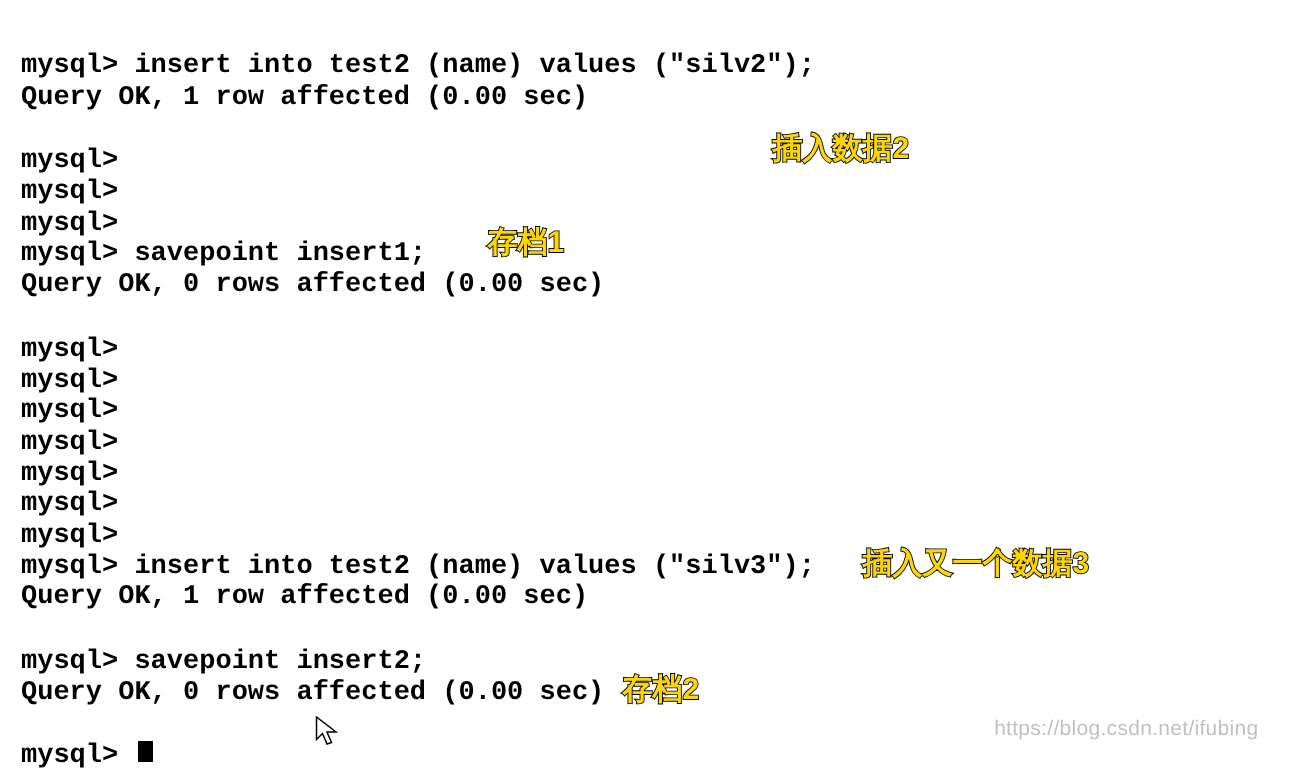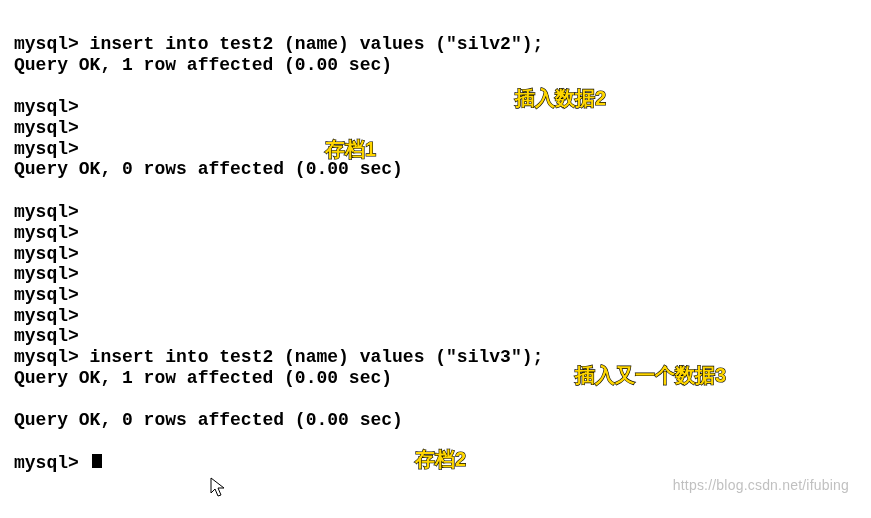--- a/index.html
+++ b/index.html
@@ -25,21 +25,21 @@
       font-family: "SimHei", "Microsoft YaHei", sans-serif;
       font-size: 20px;
       font-weight: bold;
       color: #ffd600;
       -webkit-text-stroke: 1.2px #000;
       text-stroke: 1.2px #000;
       paint-order: stroke fill;
     }
     .watermark {
       position: absolute;
-      right: 22px;
+      right: 32px;
       bottom: 25px;
       font-family: Arial, sans-serif;
       font-size: 14px;
       font-weight: normal;
       color: rgba(140,140,140,0.55);
       letter-spacing: 0.2px;
     }
     .cursor-block {
       display: inline-block;
       width: 10px;
@@ -71,39 +71,41 @@
 </div>
 
 <div class="terminal" style="padding-top:12px;">
   <div class="blank"></div>
   <div class="line">mysql&gt; insert into test2 (name) values ("silv2");</div>
   <div class="line">Query OK, 1 row affected (0.00 sec)</div>
   <div class="blank"></div>
   <div class="line">mysql&gt;</div>
   <div class="line">mysql&gt;</div>
   <div class="line">mysql&gt;</div>
+  <div class="line">mysql&gt; savepoint insert1;</div>
   <div class="line">Query OK, 0 rows affected (0.00 sec)</div>
   <div class="blank"></div>
   <div class="line">mysql&gt;</div>
   <div class="line">mysql&gt;</div>
   <div class="line">mysql&gt;</div>
   <div class="line">mysql&gt;</div>
   <div class="line">mysql&gt;</div>
   <div class="line">mysql&gt;</div>
   <div class="line">mysql&gt;</div>
   <div class="line">mysql&gt; insert into test2 (name) values ("silv3");</div>
   <div class="line">Query OK, 1 row affected (0.00 sec)</div>
   <div class="blank"></div>
+  <div class="line">mysql&gt; savepoint insert2;</div>
   <div class="line">Query OK, 0 rows affected (0.00 sec)</div>
   <div class="blank"></div>
   <div class="line"><span>mysql&gt; </span><span class="cursor-block"></span></div>
 </div>
 
 <div class="annotation" style="left:515px; top:85px;">插入数据2</div>
-<div class="annotation" style="left:325px; top:136px;">存档1</div>
+<div class="annotation" style="left:325px; top:148px;">存档1</div>
 <div class="annotation" style="left:575px; top:362px;">插入又一个数据3</div>
 <div class="annotation" style="left:415px; top:446px;">存档2</div>
 
 <div class="watermark">https://blog.csdn.net/ifubing</div>
 
 <svg class="mouse-cursor" viewBox="0 0 16 22">
   <path d="M1 1 L1 16 L5 12 L8 19 L11 18 L8 11 L14 11 Z" fill="#fff" stroke="#000" stroke-width="1"></path>
 </svg>
 
 </body></html>

